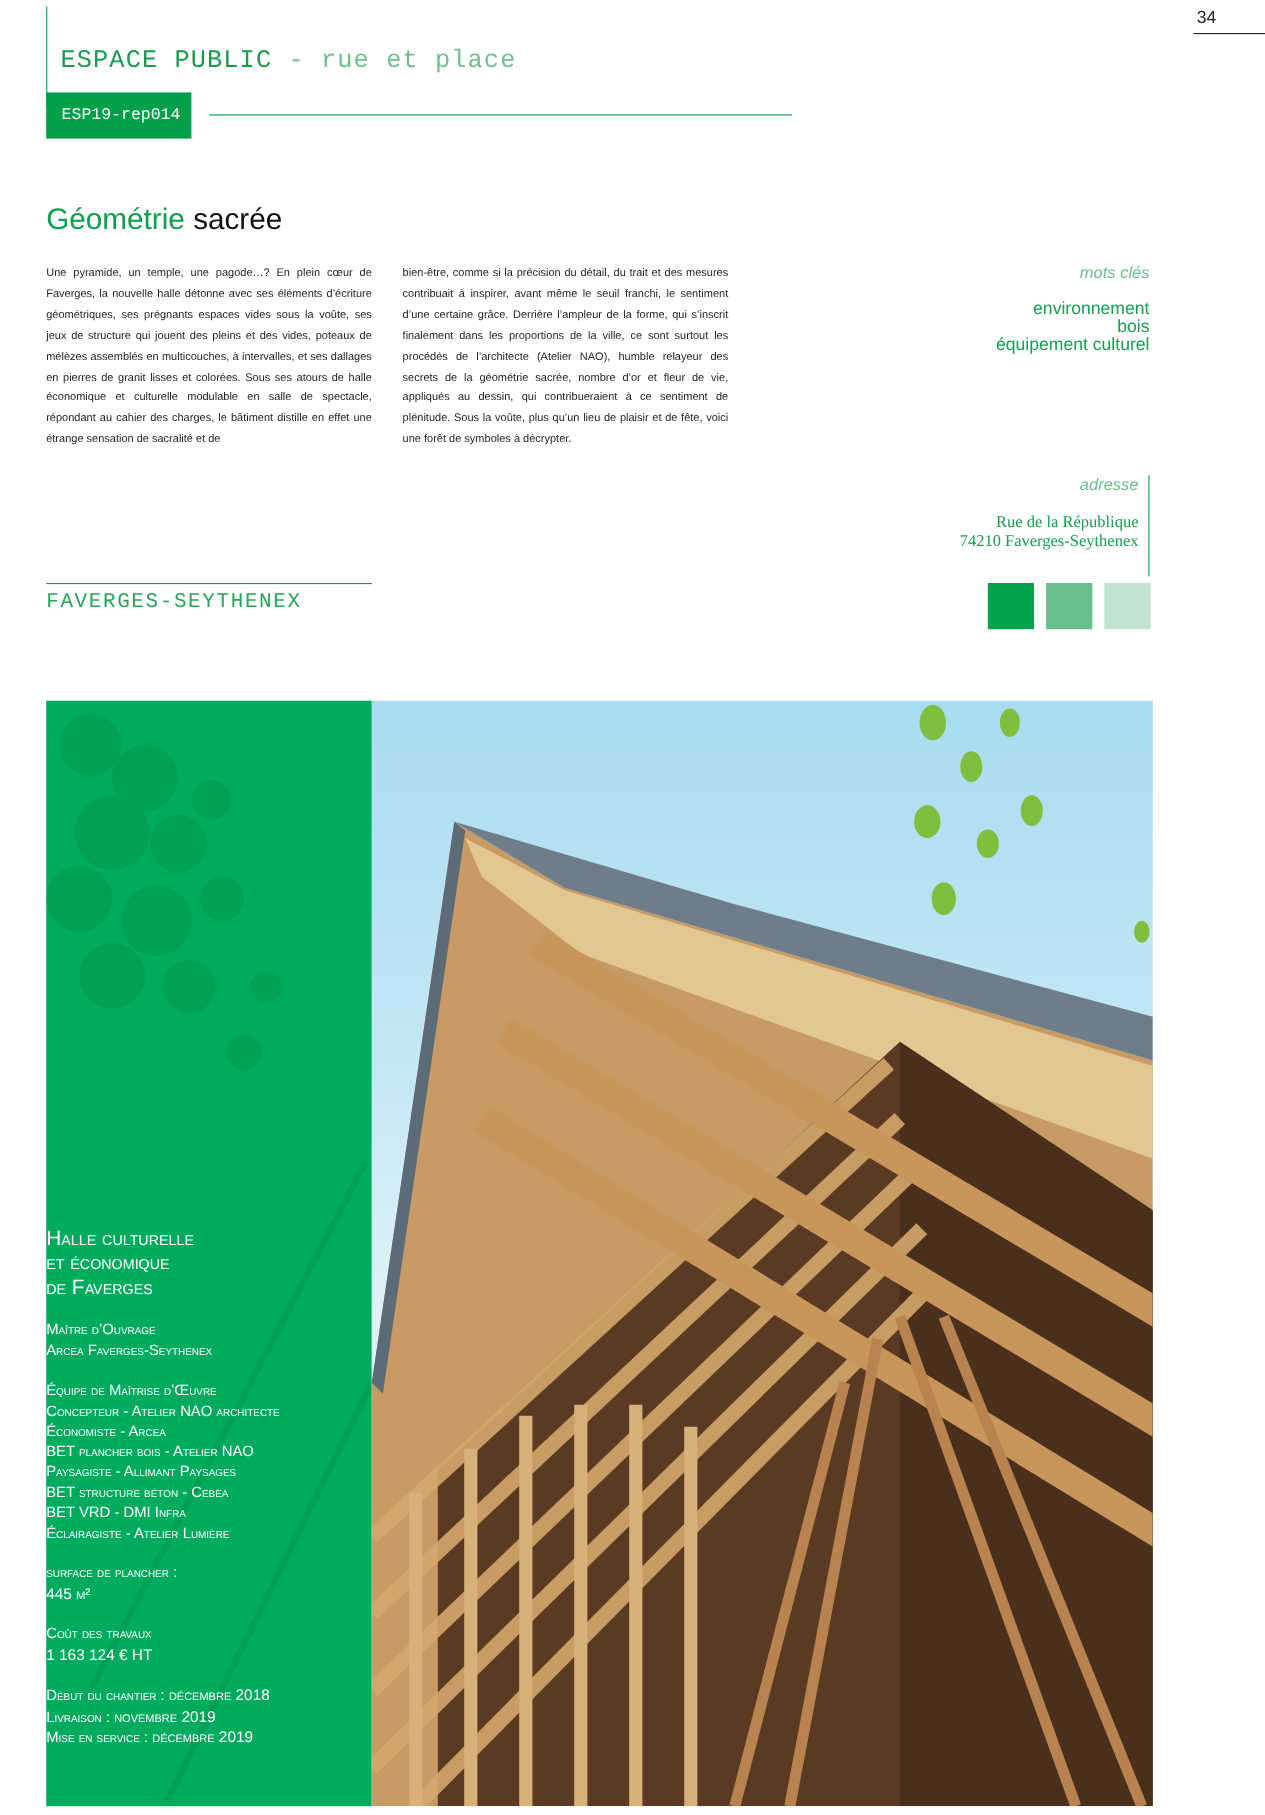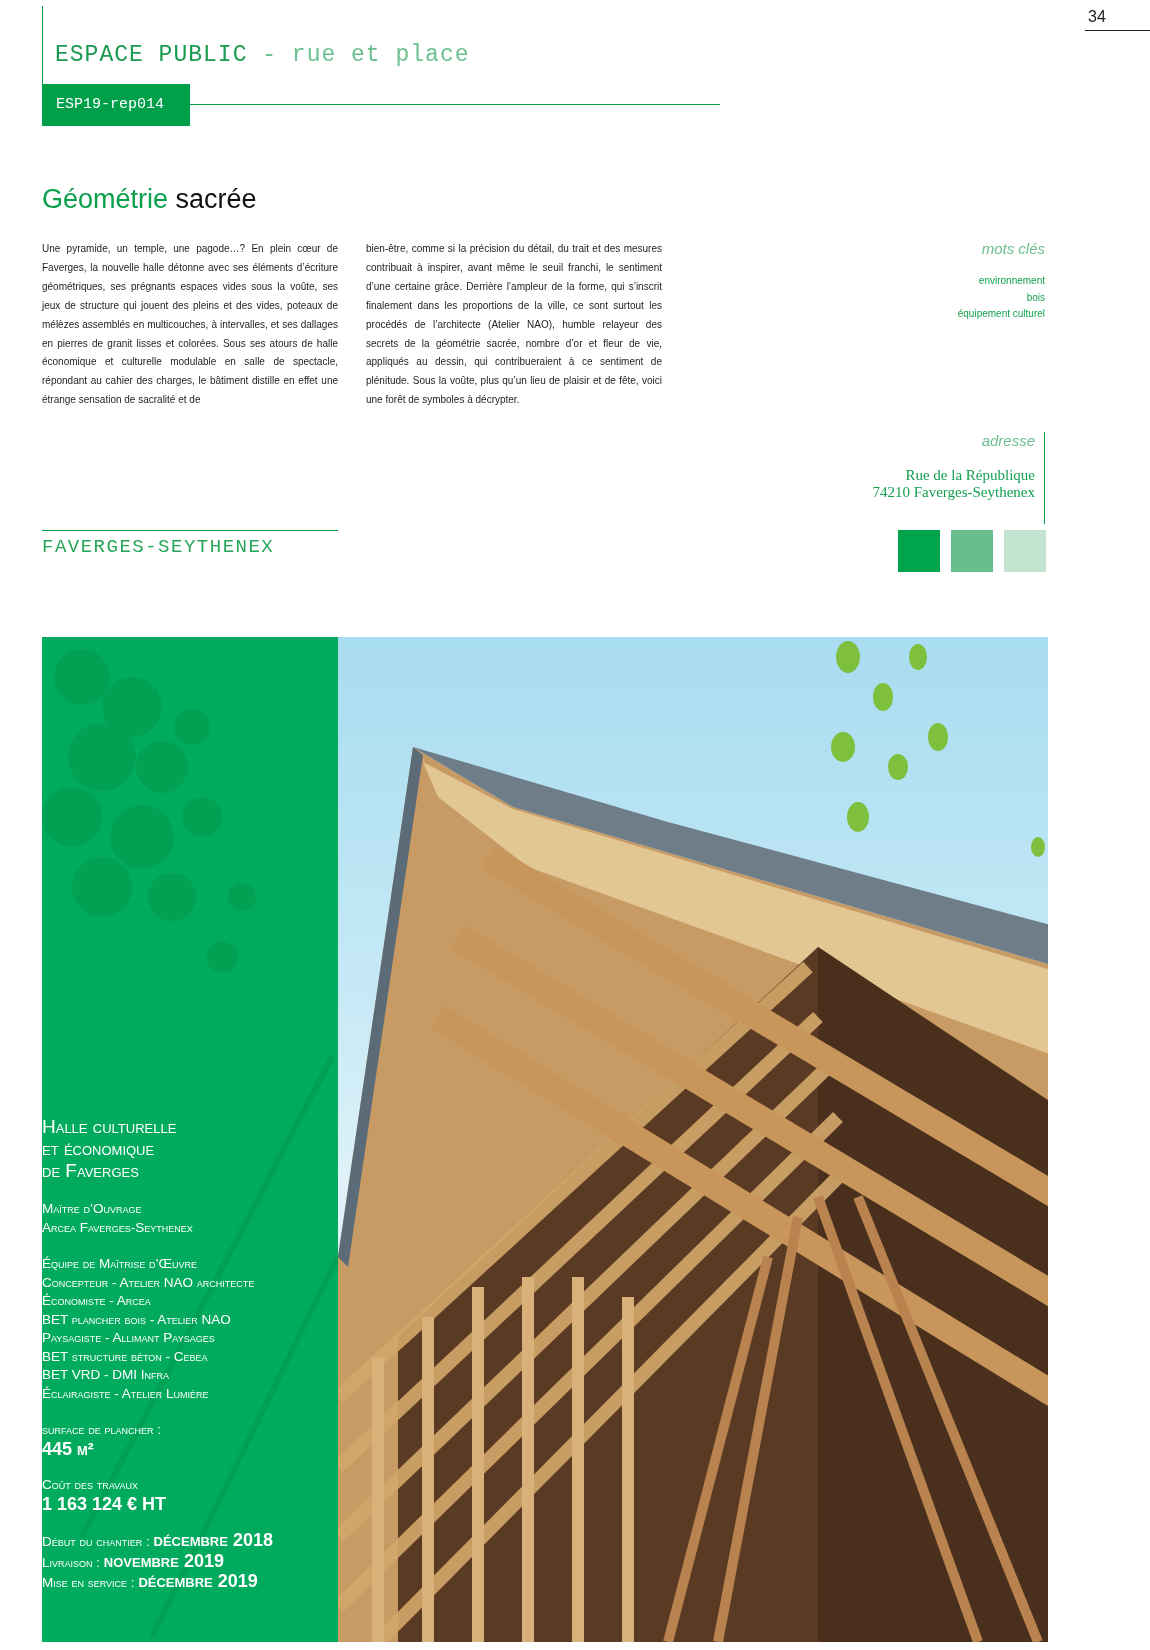--- a/index.html
+++ b/index.html
@@ -4,58 +4,58 @@
 <style>
   html, body { margin:0; padding:0; background:#ffffff; }
   body { width:1150px; height:1650px; position:relative; overflow:hidden;
          font-family:"Liberation Sans", sans-serif; color:#1a1a1a; }
   .abs { position:absolute; }
   .mono { font-family:"Liberation Mono", "DejaVu Sans Mono", monospace; }
 
   #vline-left { left:42px; top:6px; width:1px; height:90px; background:#00a04a; }
   #section-title { left:55px; top:42px; font-size:23px; letter-spacing:1px; color:#1a9a50; white-space:nowrap; }
   #section-title .sub { color:#6cc08e; }
-  #ref-tag { left:42px; top:84px; width:148px; height:42px; background:#00a04a; color:#fff;
+  #ref-tag { left:42px; top:84px; width:132px; height:42px; background:#00a04a; color:#fff;
              font-size:15px; line-height:42px; text-indent:14px; }
   #ref-line { left:190px; top:104px; width:530px; height:1px; background:#00a04a; }
 
   #page-number { left:1088px; top:8px; font-size:16px; color:#222; }
   #page-line { left:1085px; top:30px; width:65px; height:1px; background:#222; }
 
   #article-title { left:42px; top:184px; font-size:27px; white-space:nowrap; }
   #article-title .green { color:#0aa04c; }
   #article-title .black { color:#111; }
 
   .col { font-size:10px; line-height:18.9px; text-align:justify; color:#1e1e1e; }
   #col1 { left:42px; top:240px; width:296px; }
   #col2 { left:366px; top:240px; width:296px; }
 
   #loc-line { left:42px; top:530px; width:296px; height:1px; background:#00a04a; }
   #location { left:42px; top:536px; font-size:19px; color:#27a659; letter-spacing:1.5px; white-space:nowrap; }
 
   .side-label { font-style:italic; color:#6cbf8e; font-size:15px; text-align:right; }
-  .side-text { color:#14a04f; font-size:10px; text-align:right; line-height:16.5px; }
+  .side-text { color:#14a04f; font-size:16px; text-align:right; line-height:16.5px; }
   #kw-label { right:105px; top:240px; }
   #kw-list { right:105px; top:273px; }
   #addr-label { right:115px; top:432px; }
   #addr-text { right:115px; top:467px; line-height:17px; font-size:15px;font-family:Liberation Serif, serif; }
   #addr-vline { left:1044px; top:432px; width:1px; height:92px; background:#00a04a; }
 
   .swatch { top:530px; width:42px; height:42px; }
   #sw1 { left:898px; background:#00a54b; }
   #sw2 { left:951px; background:#67bf8d; }
   #sw3 { left:1004px; background:#c2e3cf; }
 
   
   #green-panel { left:42px; top:637px; width:296px; height:1005px; background:#00ab5e; overflow:hidden; }
   #panel-text { right:30px; top:1116px; width:290px; text-align:right; color:#fff; }
   .ptitle { font-size:19px; line-height:22px; font-variant:small-caps; }
   .pline { font-size:13.5px; line-height:18.5px; font-variant:small-caps; }
   .pgap { height:18px; }
-  .pbig { font-size:18px;font-weight:bold; }
+  .pbig { font-size:14px; }
 
   #photo { left:338px; top:637px; width:710px; height:1005px; overflow:hidden;
            background:linear-gradient(180deg,#a8dcf0 0%,#c6e9f6 35%,#dff2f8 55%); }
 </style>
 </head>
 <body>
 
 <div id="vline-left" class="abs"></div>
 <div id="section-title" class="abs mono">
   <span>ESPACE PUBLIC</span><span class="sub"> - </span><span class="sub">rue et place</span>

